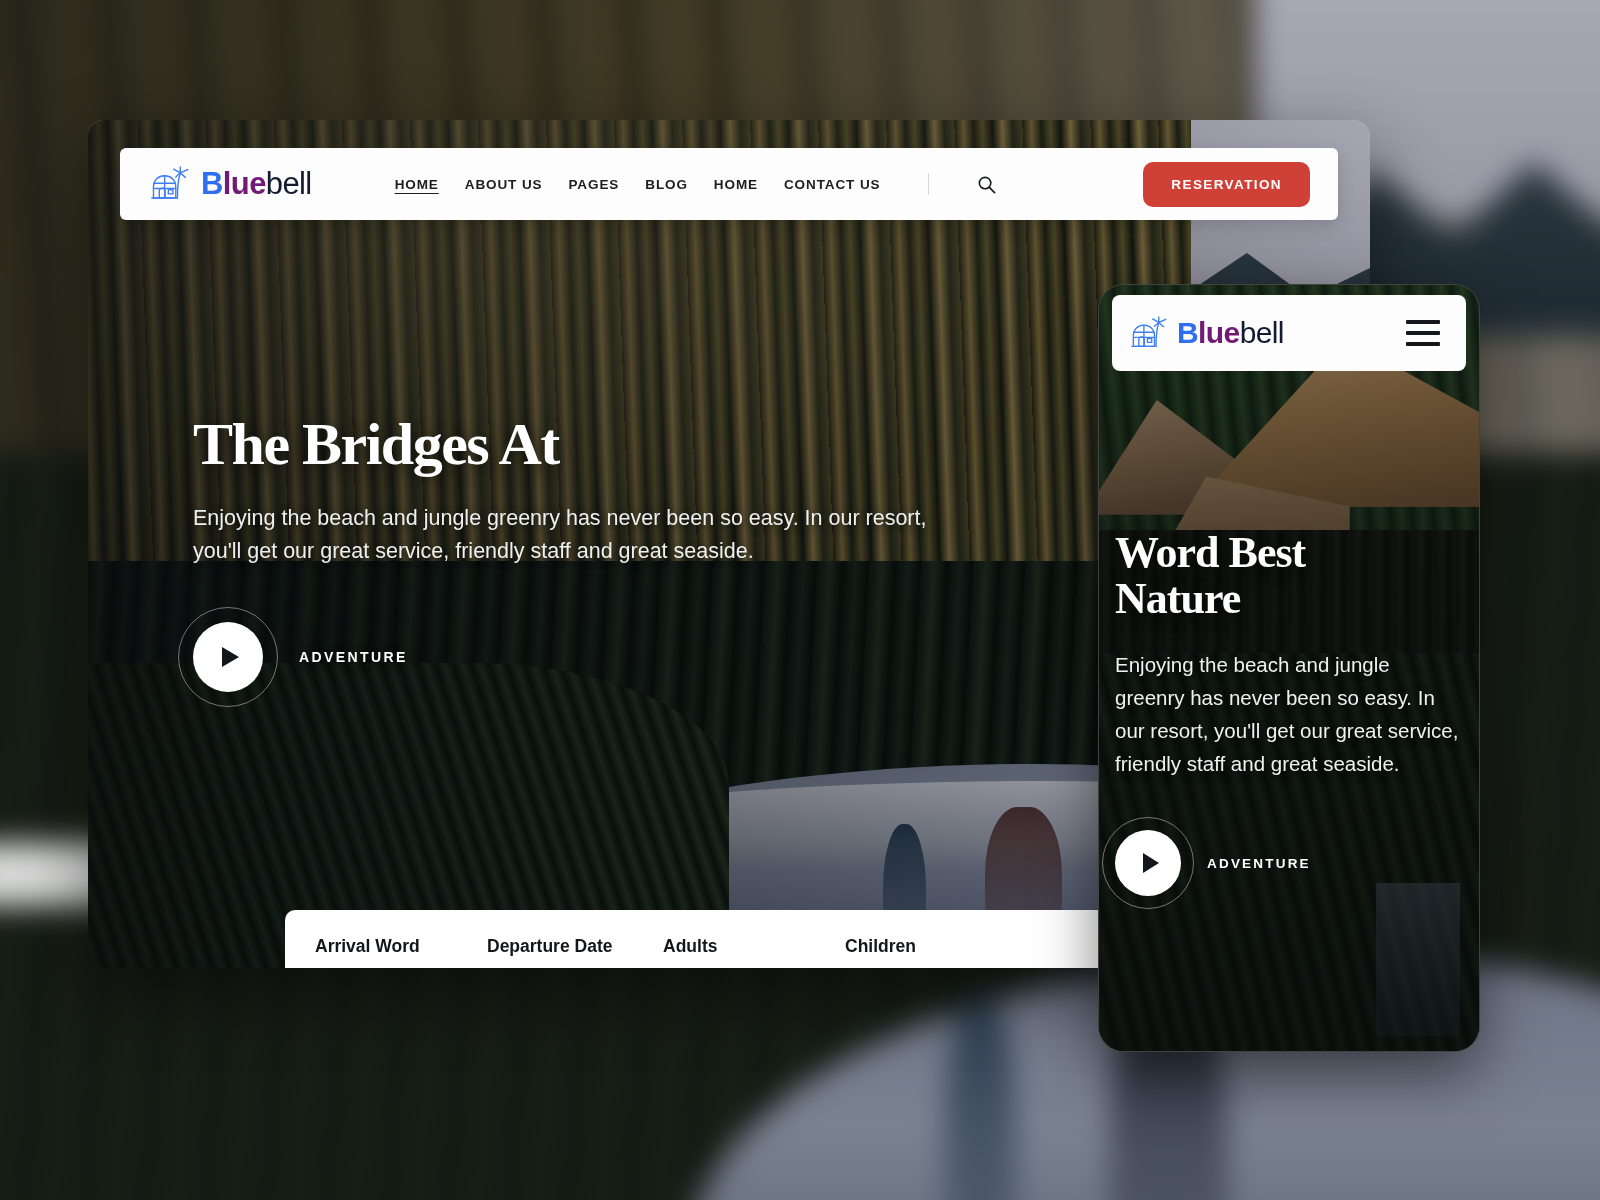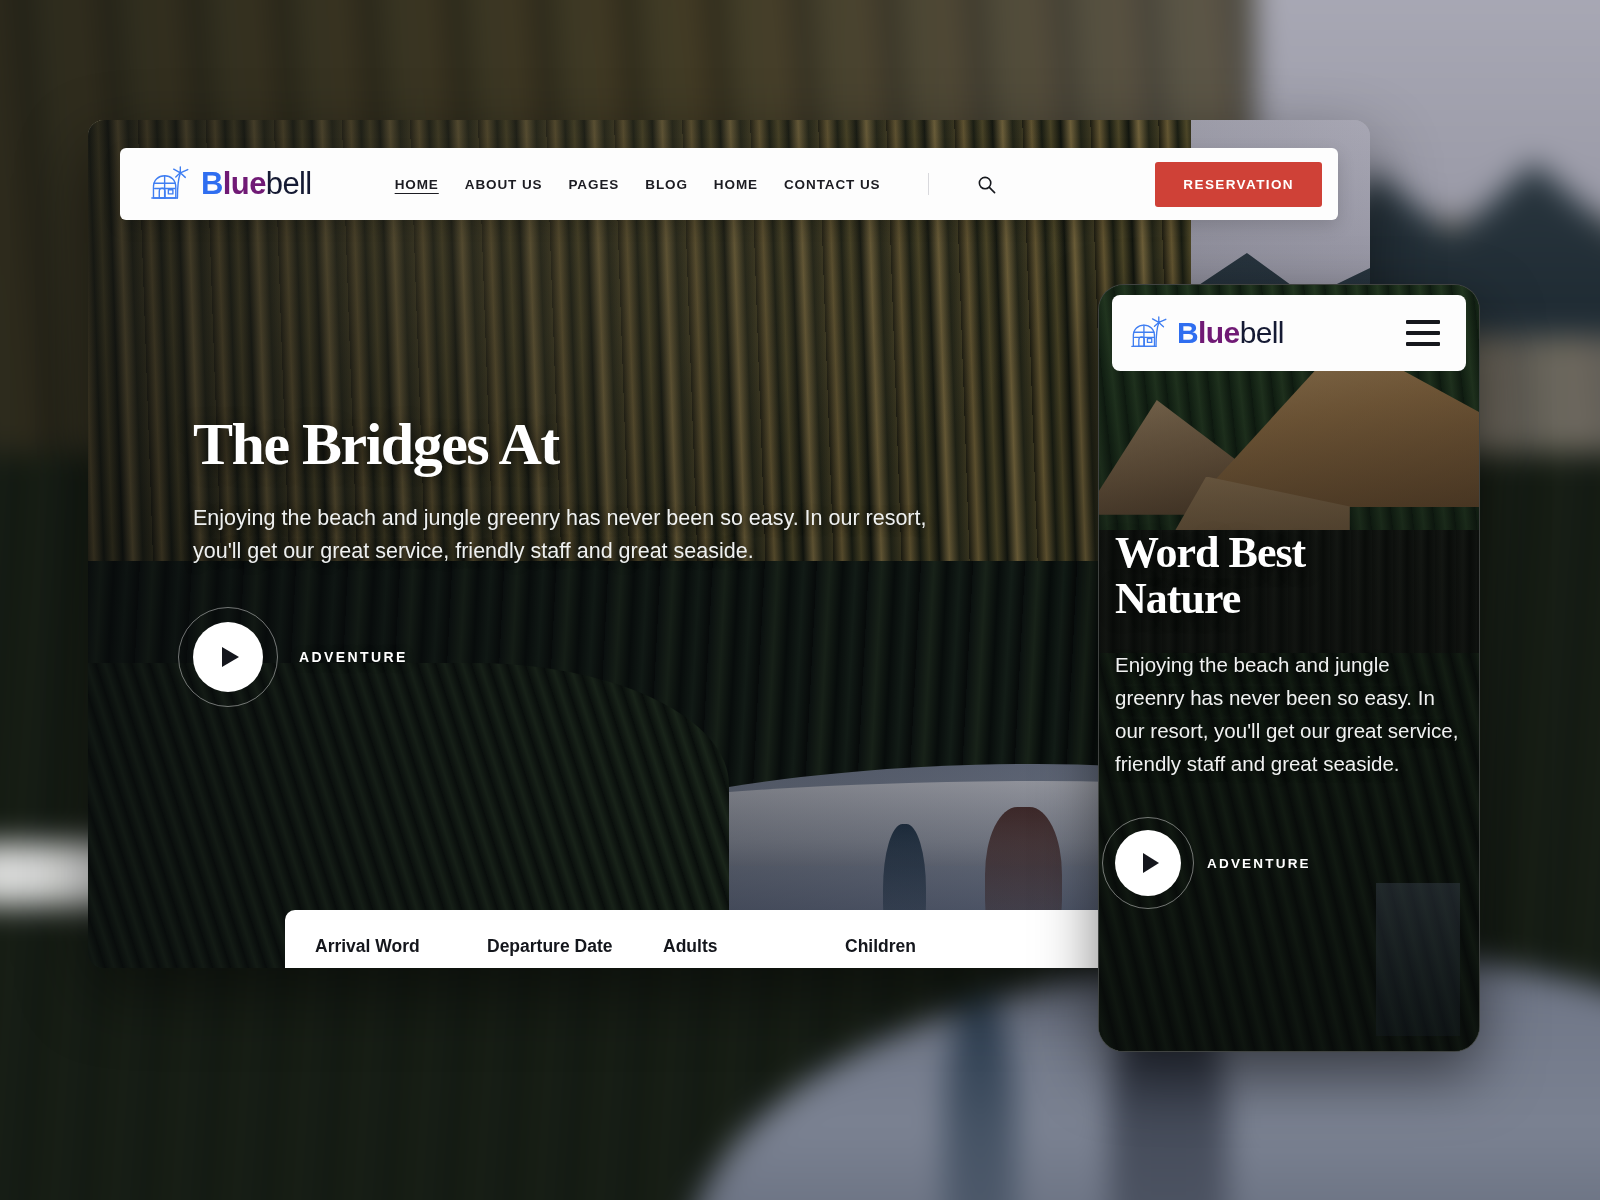--- a/index.html
+++ b/index.html
@@ -151,24 +151,24 @@
 
   .nav-menu { display:flex; align-items:center; gap:26px; margin-left:83px; }
   .nav-item {
     font-size:13.5px; font-weight:700; letter-spacing:.9px; color:#1c1c22;
     cursor:pointer; white-space:nowrap;
   }
   .nav-item.active { text-decoration:underline; text-underline-offset:4px; }
   .nav-sep { width:1px; height:22px; background:#d9d9dd; margin-left:22px; }
   .nav-search { margin-left:22px; cursor:pointer; display:flex; align-items:center; }
   .btn-reservation {
-    margin-left:auto; margin-right:16px;
+    margin-left:auto; margin-right:28px;
     background:#cf4137; color:#fff; border:none;
     font-size:13.5px; font-weight:700; letter-spacing:1.4px;
-    padding:15px 28px; border-radius:3px; cursor:pointer;
+    padding:15px 28px; border-radius:10px; cursor:pointer;
     font-family:"Liberation Sans", sans-serif; white-space:nowrap;
   }
 
   
   .hero-copy { position:absolute; left:105px; top:295px; width:820px; }
   .hero-title {
     font-family:"Liberation Serif", serif; font-weight:700; color:#fff;
     font-size:60px; line-height:.99; letter-spacing:-1.5px;
     text-shadow:0 3px 18px rgba(0,0,0,.5);
   }

